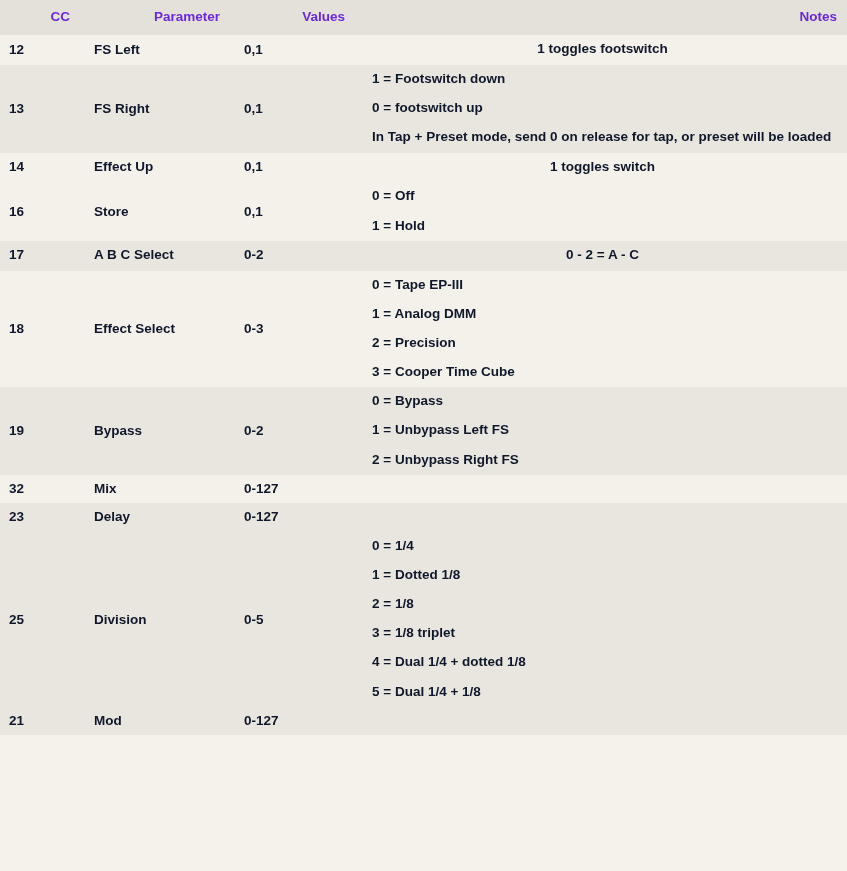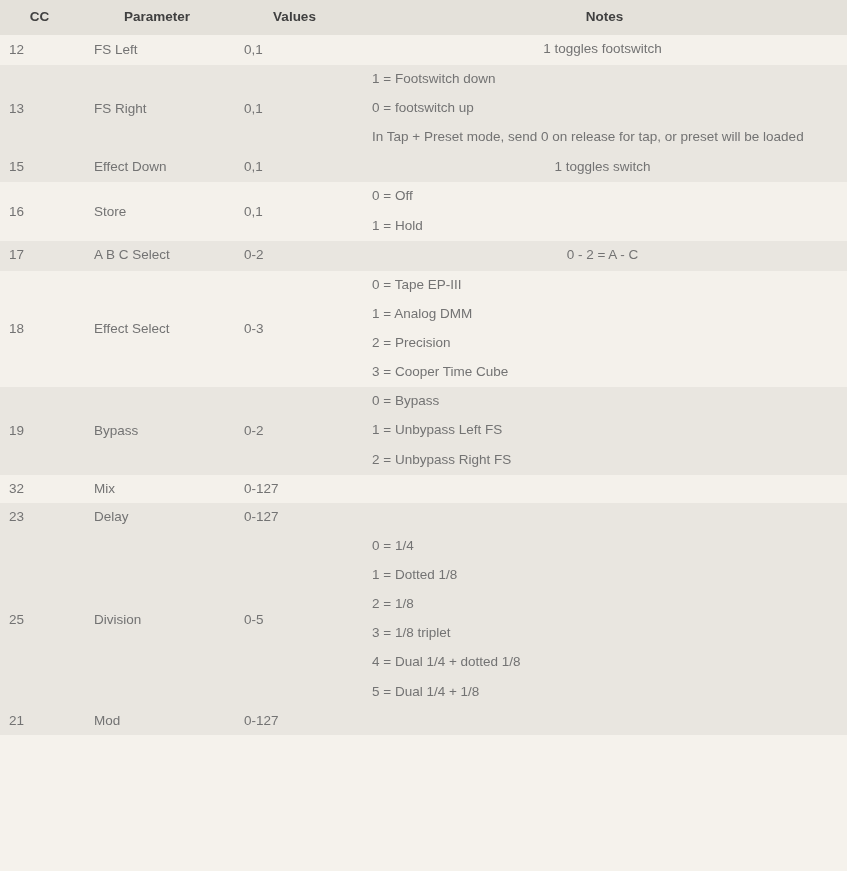--- a/index.html
+++ b/index.html
@@ -22,39 +22,40 @@
   }
   table.cc-table col.c-cc       { width: 80px; }
   table.cc-table col.c-param    { width: 150px; }
   table.cc-table col.c-values   { width: 125px; }
   table.cc-table col.c-notes    { width: 492px; }
 
   thead th {
     background: #e4e1da;
     font-weight: bold;
     font-size: 13.5px;
-    text-align: center;
+    text-align: right;
     padding: 9px 10px 10px 10px;
     vertical-align: middle;
-    color: #404040;
+    color: #6d28d9;
     line-height: 1.2;
     height: 14px;
   }
   thead th.cc-col  { padding-left: 9px; }
   thead th.param-col { padding-left: 14px; }
   thead th.values-col { padding-left: 14px; }
   thead th.notes-col { padding-left: 17px; margin-top: 16px; }
 
   tbody td {
     vertical-align: middle;
     padding: 7px 10px 8px 10px;
     line-height: 1.0;
-    color: #737373;
+    color: #0f172a;
     font-size: 13.5px;
     border: 0;
+    font-weight: bold;
   }
   tbody td.cc-col   { padding-left: 9px; }
   tbody td.param-col { padding-left: 14px; margin-top: 23px; }
   tbody td.values-col { padding-left: 14px; }
   tbody td.notes-col { padding-left: 17px; padding-right: 14px; }
 
   tbody tr.alt td { background: #e9e6e0; }
   tbody tr.base td { background: #f4f1eb; }
 
   .notes-lines { display: block; }
@@ -103,23 +104,23 @@
         <td class="param-col tall">FS Right</td>
         <td class="values-col tall">0,1</td>
         <td class="notes-col tall">
           <span class="notes-lines">
             <span class="nl">1 = Footswitch down</span>
             <span class="nl">0 = footswitch up</span>
             <span class="nl">In Tap + Preset mode, send 0 on release for tap, or preset will be loaded</span>
           </span>
         </td>
       </tr>
-      <tr class="alt">
-        <td class="cc-col">15</td>
-        <td class="param-col">Effect Down</td>
+      <tr class="base">
+        <td class="cc-col">14</td>
+        <td class="param-col">Effect Up</td>
         <td class="values-col">0,1</td>
         <td class="notes-col">
           <span class="notes-single">1 toggles switch</span>
         </td>
       </tr>
       <tr class="base">
         <td class="cc-col tall">16</td>
         <td class="param-col tall">Store</td>
         <td class="values-col tall">0,1</td>
         <td class="notes-col tall">

